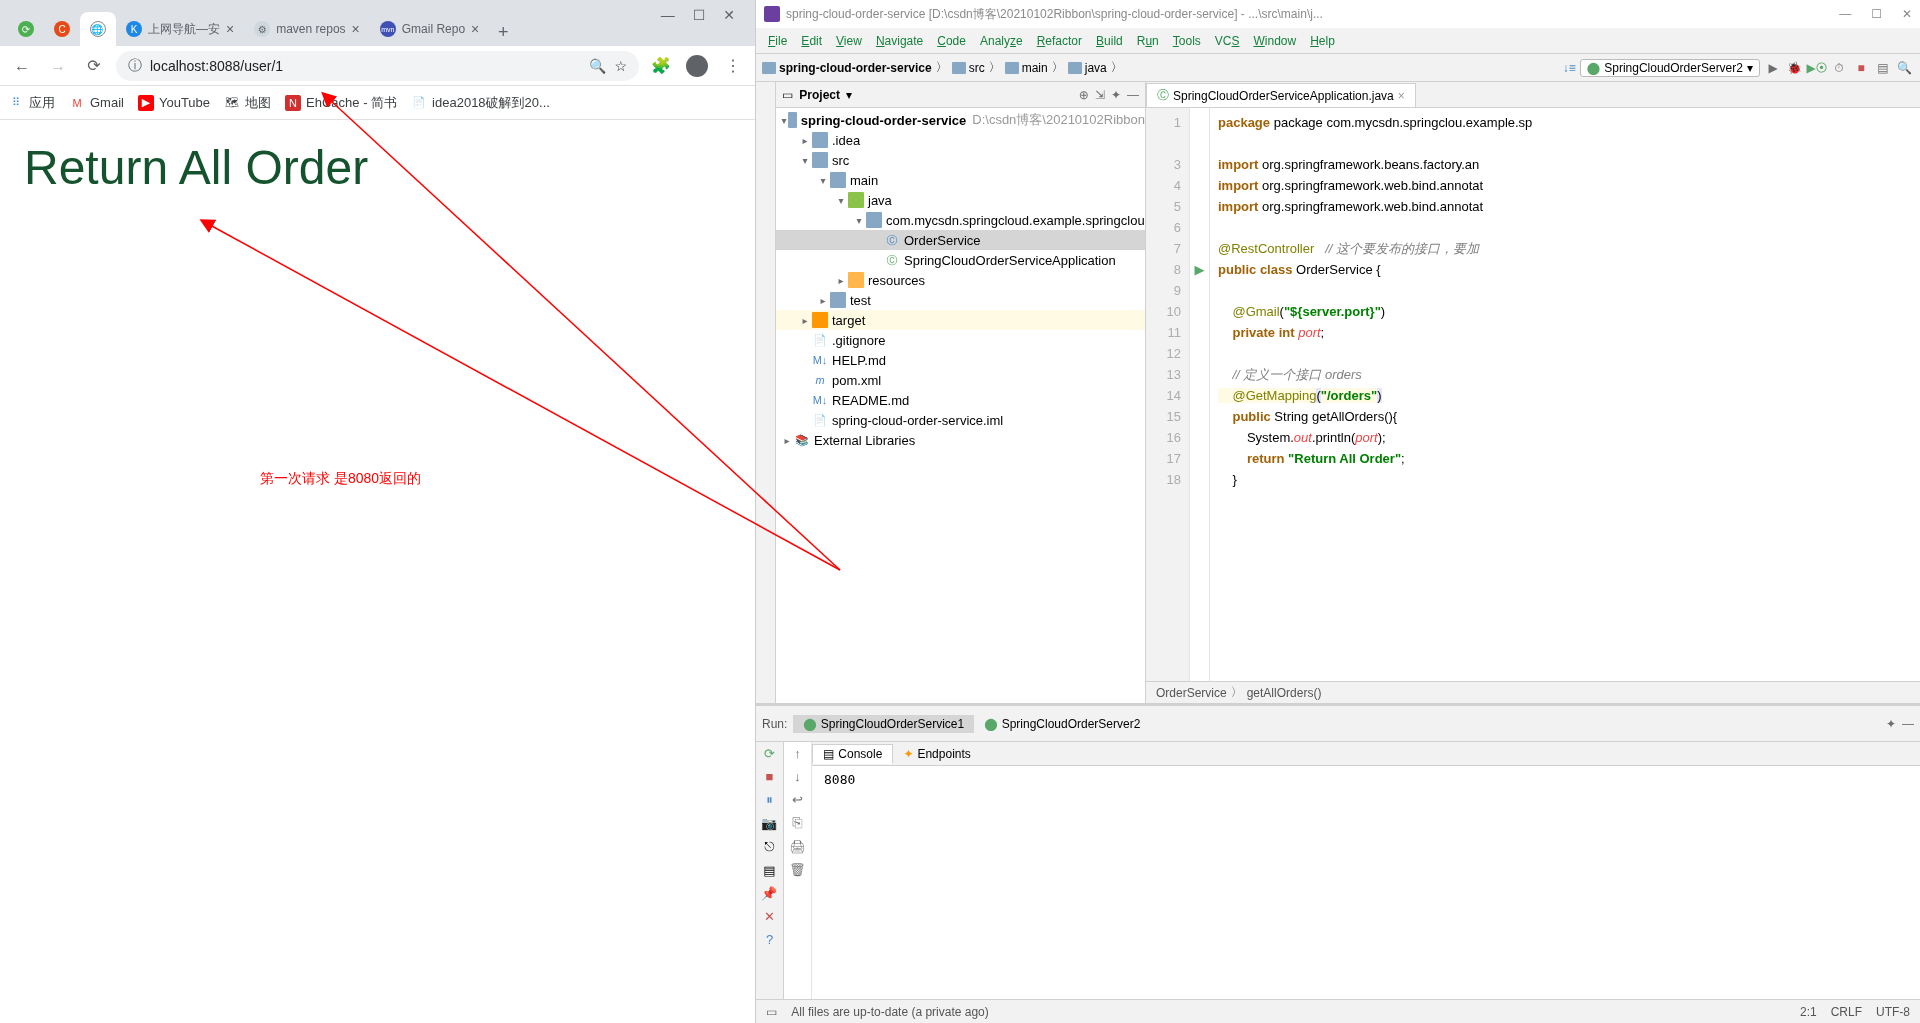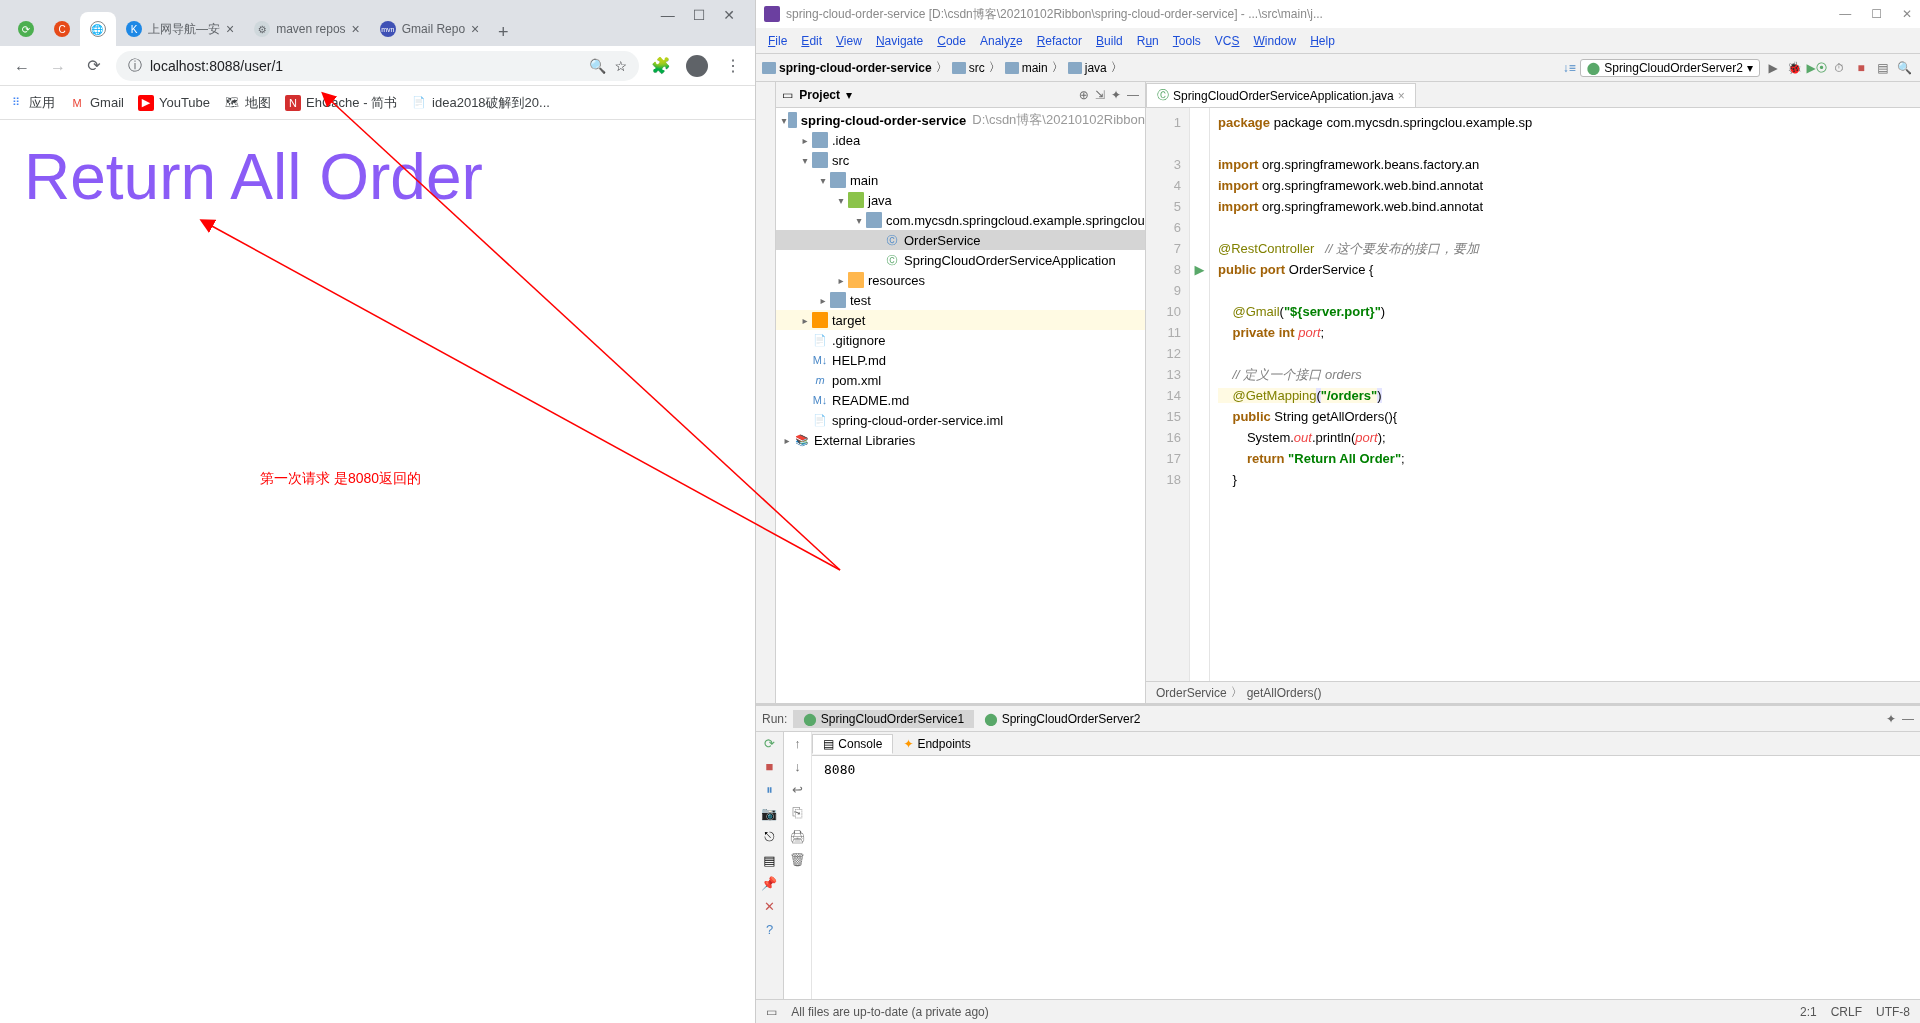--- a/index.html
+++ b/index.html
@@ -17,30 +17,30 @@
 .win-controls { display: flex; gap: 18px; padding: 0 12px; align-self: flex-start; height: 30px; align-items: center; color: #5f6368; }
 .win-btn { font-size: 14px; }
 .chrome-toolbar { height: 40px; background: #fff; display: flex; align-items: center; padding: 0 8px; gap: 8px; border-bottom: 1px solid #e0e0e0; }
 .nav-btn { width: 28px; height: 28px; display: flex; align-items: center; justify-content: center; color: #5f6368; font-size: 16px; }
 .omnibox { flex: 1; height: 30px; background: #f1f3f4; border-radius: 15px; display: flex; align-items: center; padding: 0 12px; gap: 8px; font-size: 14px; color: #202124; }
 .omni-icon { color: #5f6368; font-size: 14px; }
 .chrome-bookmarks { height: 34px; background: #fff; display: flex; align-items: center; padding: 0 8px; gap: 14px; border-bottom: 1px solid #e0e0e0; font-size: 13px; color: #3c4043; }
 .bm { display: flex; align-items: center; gap: 5px; white-space: nowrap; }
 .bm .ic { width: 16px; height: 16px; display: flex; align-items: center; justify-content: center; font-size: 11px; border-radius: 2px; }
 .page { flex: 1; background: #fff; padding: 20px 24px; position: relative; }
-.page h1 { font-size: 64px; font-weight: 400; color: #8b5cf6; }
+.page h1 { font-size: 48px; font-weight: 400; color: #14532d; }
 .annot { position: absolute; color: #ff0000; font-size: 14px; }
 
 
 .ij { flex: 1; height: 100%; display: flex; flex-direction: column; background: #f2f2f2; font-size: 12px; }
 .ij-title { height: 28px; background: #fff; display: flex; align-items: center; padding: 0 8px; gap: 6px; color: #8a8a8a; font-size: 12px; }
 .ij-title .idea-ic { width: 16px; height: 16px; background: #6b3fa0; border-radius: 2px; }
 .ij-win { margin-left: auto; display: flex; gap: 20px; color: #8a8a8a; }
 .ij-menu { height: 26px; background: #f2f2f2; display: flex; align-items: center; padding: 0 6px; gap: 2px; border-bottom: 1px solid #d0d0d0; }
-.ij-menu span { padding: 2px 6px; color: #1d4ed8; }
+.ij-menu span { padding: 2px 6px; color: #15803d; }
 .ij-menu span u { text-decoration: underline; }
 .ij-nav { height: 28px; background: #f2f2f2; display: flex; align-items: center; padding: 0 6px; gap: 4px; border-bottom: 1px solid #d0d0d0; }
 .crumb { display: flex; align-items: center; gap: 3px; color: #000; }
 .folder-ic { width: 14px; height: 12px; background: #87a8c5; border-radius: 1px; display: inline-block; }
 .run-cfg { margin-left: auto; display: flex; align-items: center; gap: 4px; }
 .run-cfg .box { border: 1px solid #bbb; padding: 1px 6px; display: flex; align-items: center; gap: 4px; background: #fff; border-radius: 3px; }
 .run-ic { color: #59a869; }
 .tool-ic { width: 18px; height: 18px; display: flex; align-items: center; justify-content: center; color: #6e6e6e; }
 
 .ij-body { flex: 1; display: flex; overflow: hidden; }
@@ -69,21 +69,21 @@
 .kw { color: #a16207; font-weight: bold; }
 .ann { color: #808000; }
 .str { color: #008000; font-weight: bold; }
 .cmt { color: #808080; font-style: italic; }
 .fld { color: #ef4444; font-style: italic; }
 .hl-line { background: #fffae3; }
 .sel-br { background: #e4e4ff; }
 .breadcrumb-bar { height: 22px; background: #f2f2f2; border-top: 1px solid #d0d0d0; display: flex; align-items: center; padding: 0 10px; gap: 4px; color: #555; font-size: 12px; }
 
 .ij-run { height: 296px; display: flex; flex-direction: column; border-top: 3px solid #d0d0d0; background: #fff; }
-.run-hdr { height: 26px; background: #f2f2f2; display: flex; align-items: center; padding: 0 6px; border-bottom: 1px solid #d0d0d0; }
+.run-hdr { height: 36px; background: #f2f2f2; display: flex; align-items: center; padding: 0 6px; border-bottom: 1px solid #d0d0d0; }
 .run-hdr .lbl { color: #555; margin-right: 6px; }
 .run-tab { padding: 2px 10px; display: flex; align-items: center; gap: 4px; }
 .run-tab.active { background: #d5d5d5; }
 .run-hdr .right { margin-left: auto; display: flex; gap: 6px; color: #6e6e6e; }
 .run-body { flex: 1; display: flex; }
 .run-gut { width: 28px; background: #f2f2f2; border-right: 1px solid #d0d0d0; display: flex; flex-direction: column; align-items: center; padding-top: 4px; gap: 8px; }
 .run-gut2 { width: 28px; background: #fff; border-right: 1px solid #e4e4e4; display: flex; flex-direction: column; align-items: center; padding-top: 4px; gap: 8px; color: #6e6e6e; }
 .run-gut span, .run-gut2 span { font-size: 13px; }
 .console-area { flex: 1; display: flex; flex-direction: column; }
 .console-tabs { height: 24px; background: #f2f2f2; display: flex; align-items: center; border-bottom: 1px solid #d0d0d0; }
@@ -358,21 +358,21 @@
       <div class="ed-area">
         <div class="gutter">1<br><br>3<br>4<br>5<br>6<br>7<br>8<br>9<br>10<br>11<br>12<br>13<br>14<br>15<br>16<br>17<br>18</div>
         <div class="gut-mark"><br><br><br><br><br><br><br><span style="color:#59a869">▶</span><br><br><br><br><br><br><br><br><br><br></div>
         <div class="code"><span class="kw">package</span> <span style="display:inline">package com.mycsdn.springclou.example.sp</span>
 
 <span class="kw">import</span> org.springframework.beans.factory.an
 <span class="kw">import</span> org.springframework.web.bind.annotat
 <span class="kw">import</span> org.springframework.web.bind.annotat
 
 <span class="ann">@RestController</span>   <span class="cmt">// 这个要发布的接口，要加</span>
-<span class="kw">public port</span> OrderService {
+<span class="kw">public class</span> OrderService {
 
     <span class="ann">@Gmail</span>(<span class="str">"${server.port}"</span>)
     <span class="kw">private int</span> <span class="fld">port</span>;
 
     <span class="cmt">// 定义一个接口 orders</span>
 <span class="hl-line">    <span class="ann">@GetMapping</span><span class="sel-br">(</span><span class="str">"/orders"</span><span class="sel-br">)</span></span>
     <span class="kw">public</span> String getAllOrders(){
         System.<span class="fld">out</span>.println(<span class="fld">port</span>);
         <span class="kw">return</span> <span class="str">"Return All Order"</span>;
     }</div>

